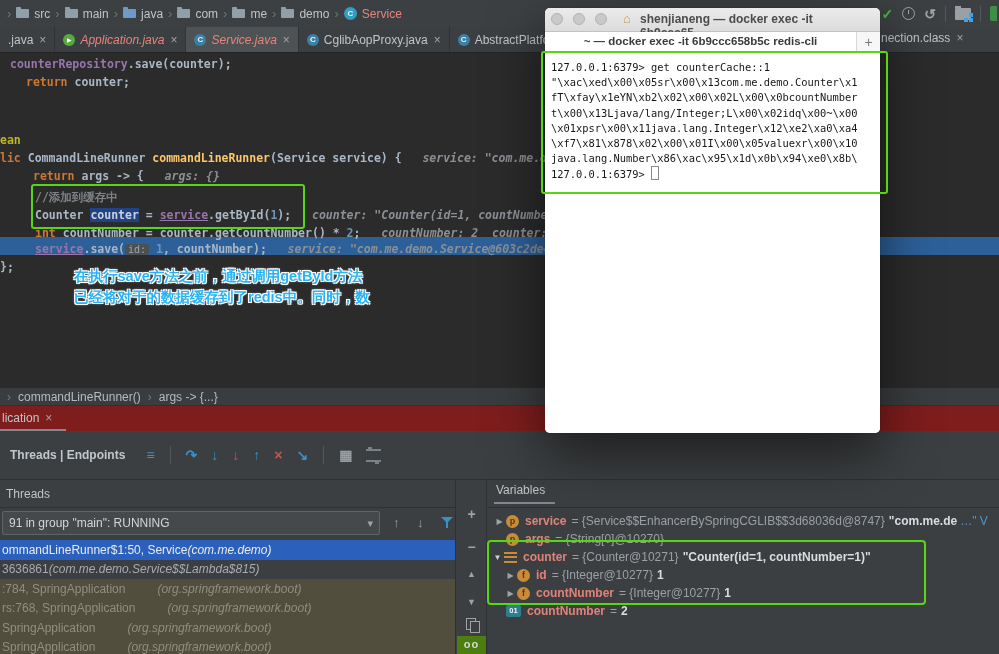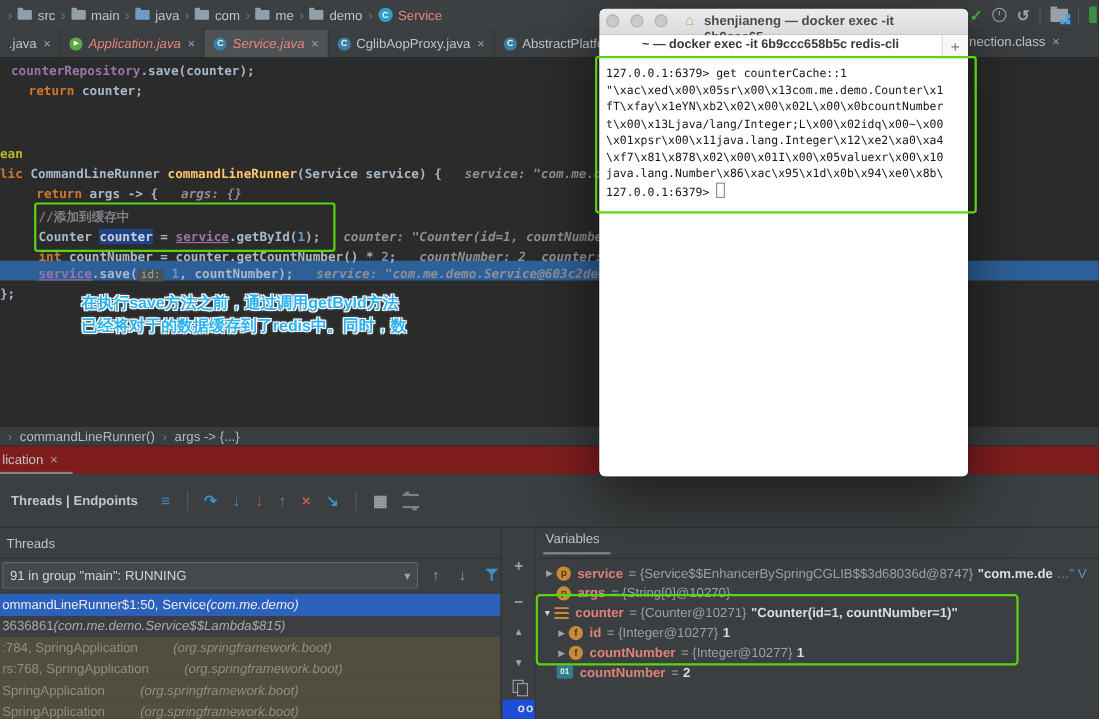--- a/index.html
+++ b/index.html
@@ -104,22 +104,22 @@
   .frame .pkg{font-style:italic;}
   .frame.selected{background:#2b60bd;color:#e9ebee;}
   .frame.lib{background:#514e3d;color:#918e80;gap:32px;}
 
   .watchbar{position:absolute;left:457px;top:0;width:30px;height:100%;border-right:1px solid #2e3132;box-sizing:border-box;}
   .wicon{position:absolute;left:0;width:100%;text-align:center;color:#9ea3a8;font-size:14px;font-weight:700;}
   .wicon.small{font-size:9px;}
   .wcopy{position:absolute;left:8px;width:14px;height:14px;}
   .wcopy::before{content:"";position:absolute;left:1px;top:0;width:8px;height:10px;border:1.5px solid #9ea3a8;}
   .wcopy::after{content:"";position:absolute;left:5px;top:3px;width:8px;height:10px;border:1.5px solid #9ea3a8;background:#3c3f41;}
-  .wglass{position:absolute;left:0;top:156px;width:100%;height:19px;background:#1d4ed8;color:#d4d8dc;
-          font-weight:700;font-size:11px;text-align:right;line-height:17px;letter-spacing:1px;}
+  .wglass{position:absolute;left:0;top:156px;width:100%;height:19px;background:#4d7c0f;color:#d4d8dc;
+          font-weight:700;font-size:11px;text-align:center;line-height:17px;letter-spacing:1px;}
 
   .vars{position:absolute;left:488px;top:0;right:0;height:100%;}
   #vrows{position:absolute;left:0;top:32px;right:0;font-size:12px;}
   .vrow{height:18px;display:flex;align-items:center;white-space:nowrap;}
   .varrow{width:13px;flex:none;font-size:8px;color:#9ea3a8;text-align:center;}
   .varrow.down{color:#ced3d7;}
   .vic{flex:none;margin-right:6px;}
   .vic-p{width:13px;height:13px;border-radius:50%;background:#c98b3a;color:#53390f;font-size:9px;font-weight:700;
          text-align:center;line-height:13px;}
   .vic-bars{width:13px;height:11px;background:repeating-linear-gradient(#c98b3a 0 2px,transparent 2px 4.5px);}

